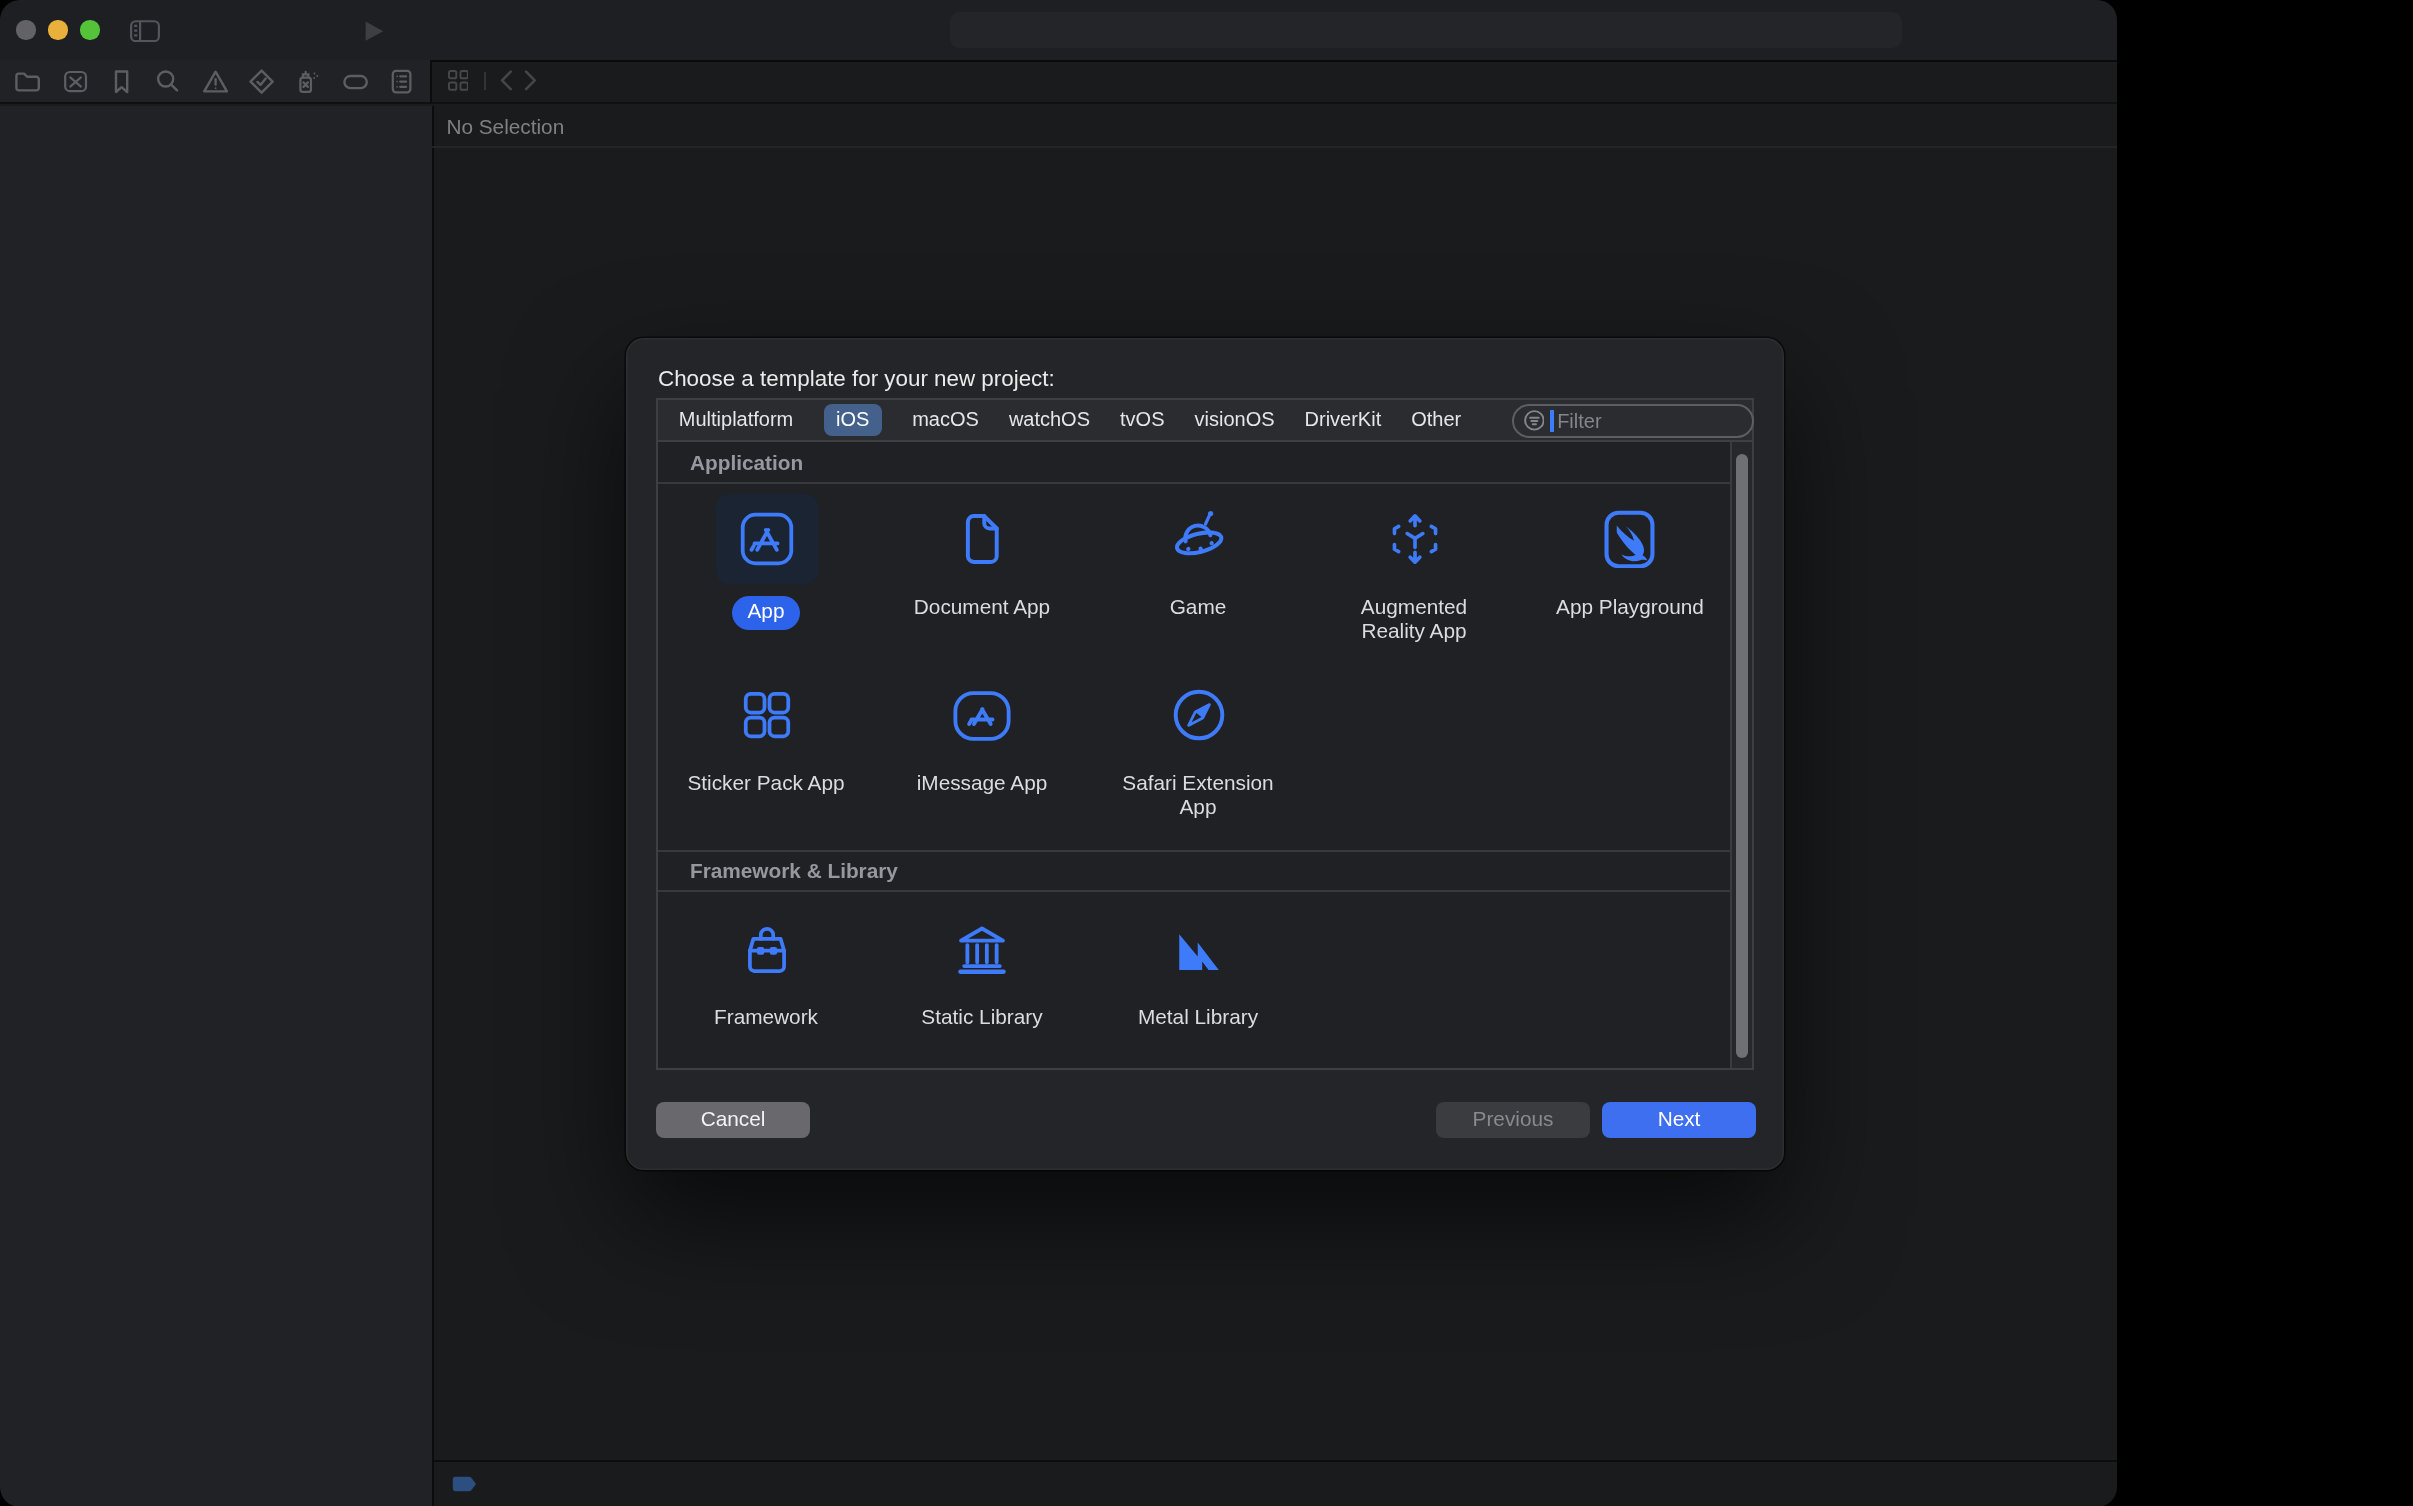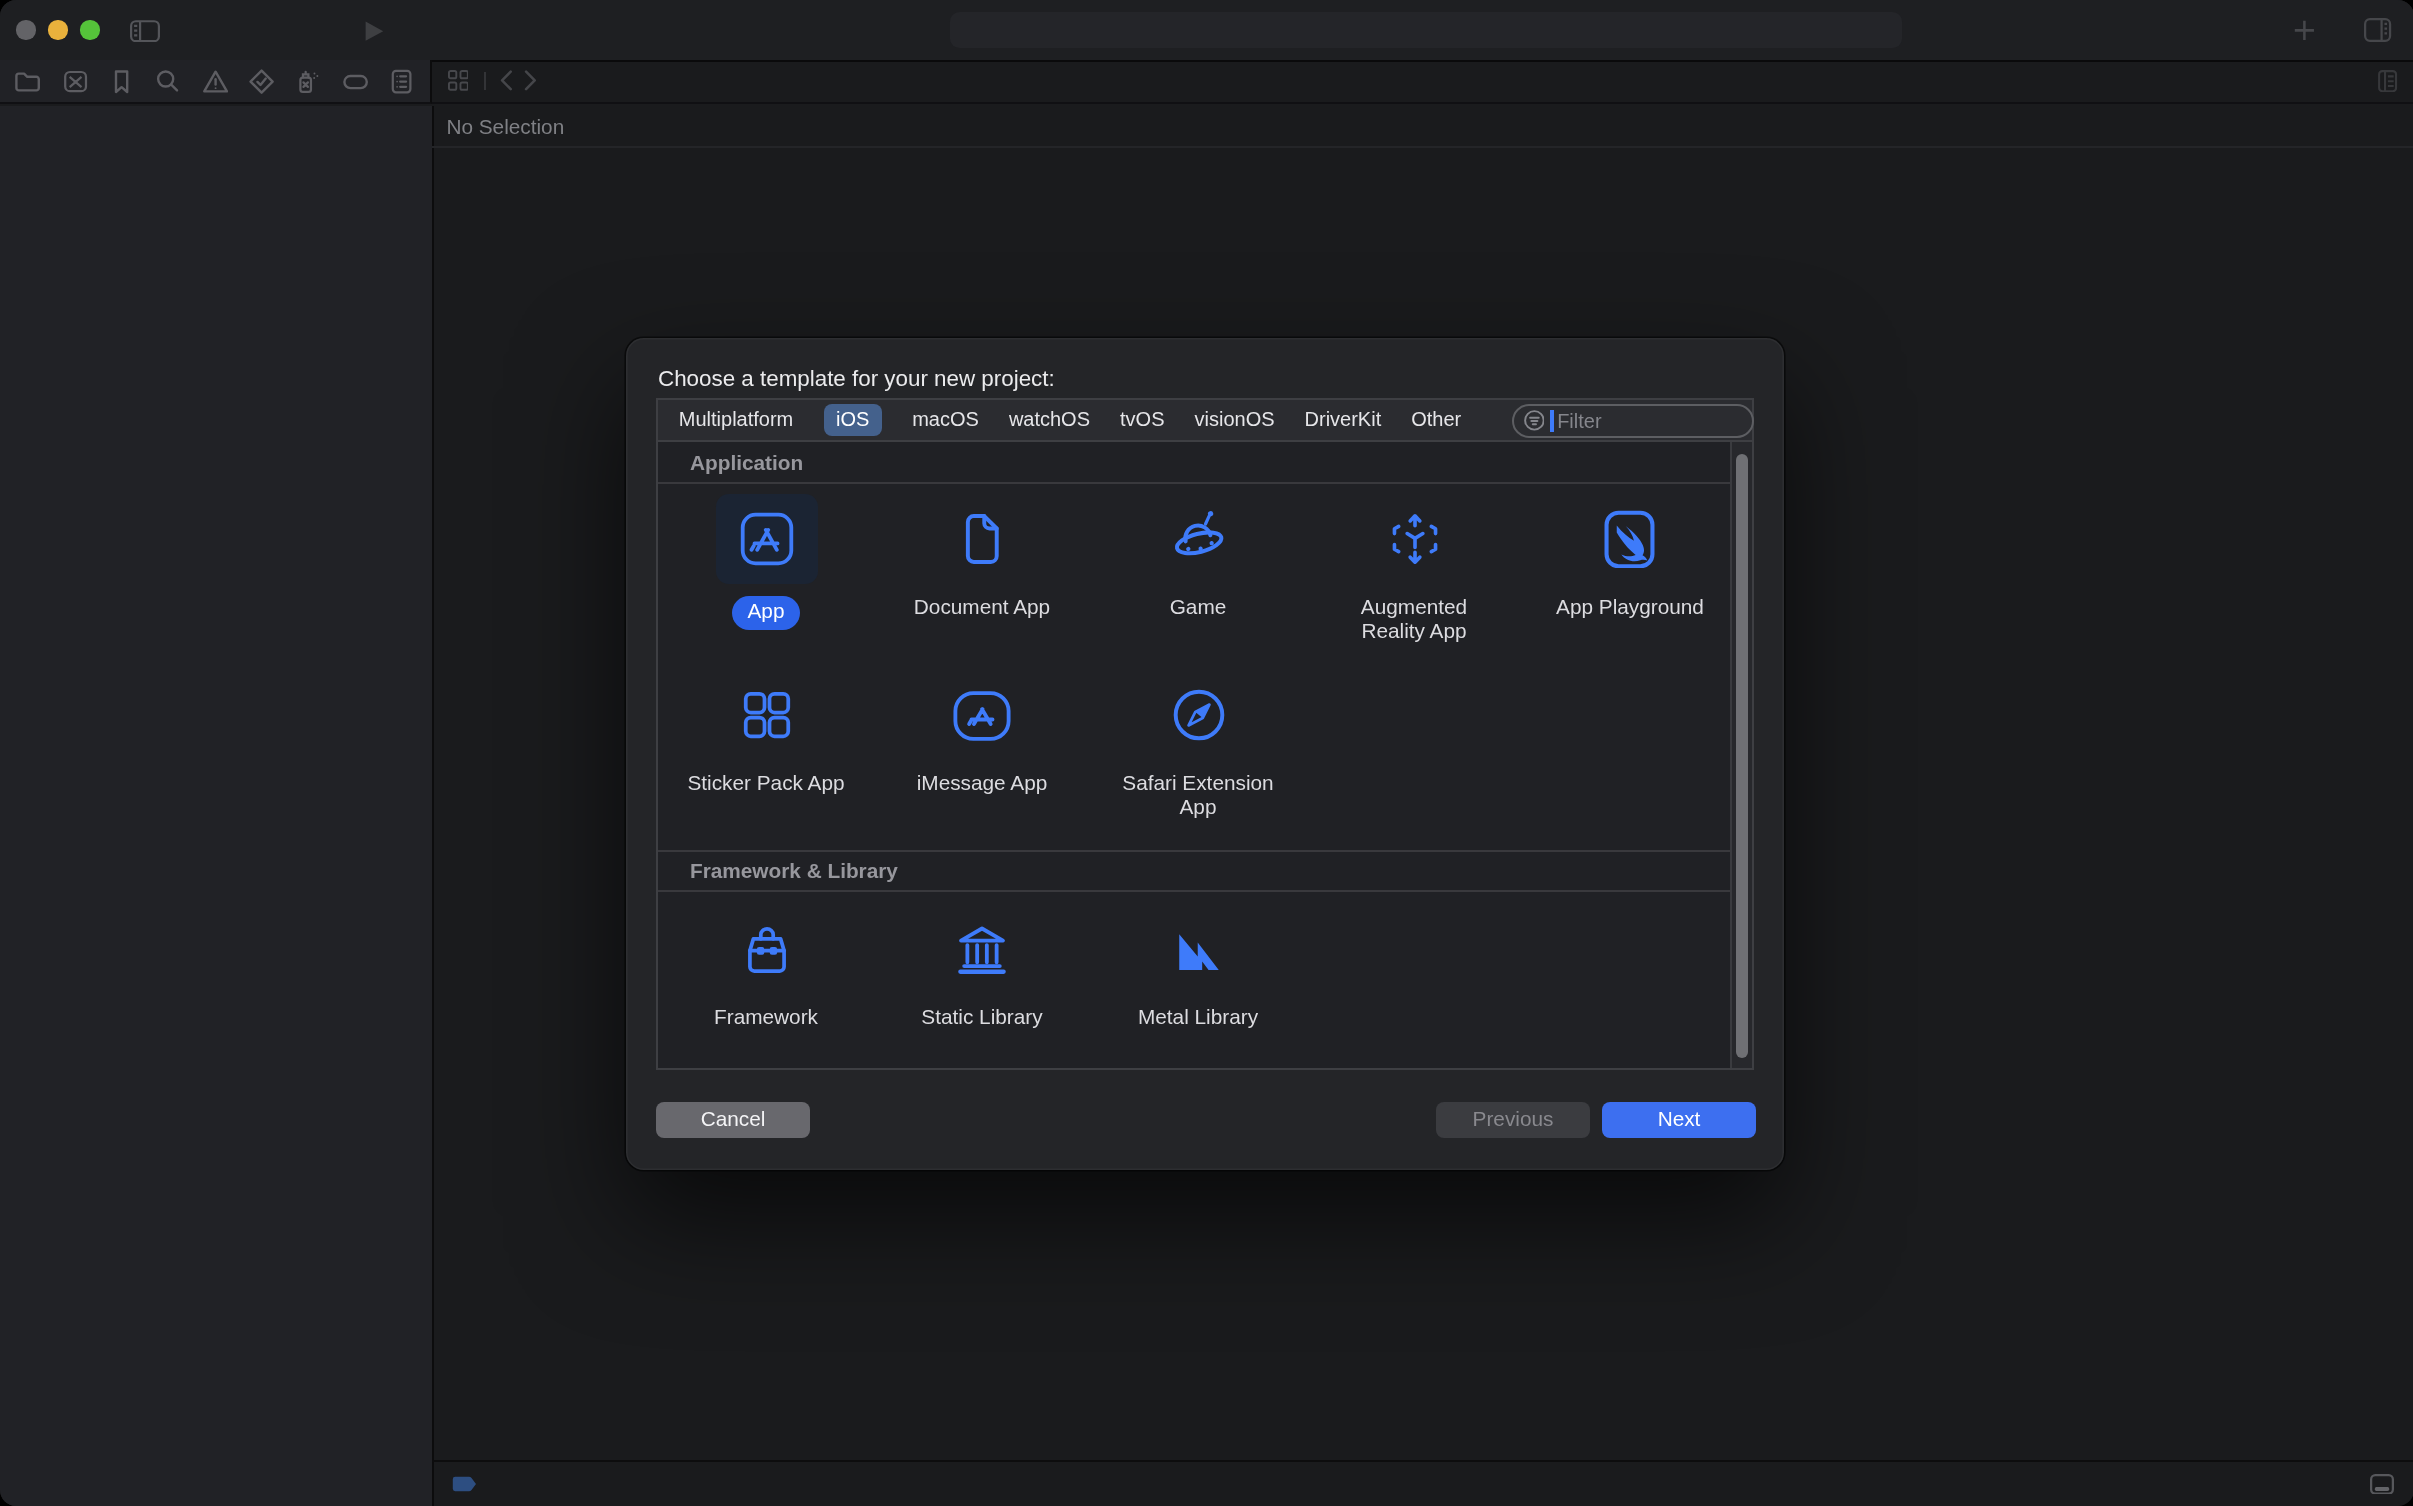--- a/index.html
+++ b/index.html
@@ -1,16 +1,16 @@
 <!DOCTYPE html>
 <html style="font-size:12.8px"><head>
 <meta charset="utf-8">
 <style>
   html,body{margin:0;padding:0;background:#000;}
-  #viewport{width:2413px;height:1507px;overflow:hidden;background:#000;}
+  #viewport{width:2117px;height:1507px;overflow:hidden;background:#000;border-radius:20px;}
   #stage{width:1207px;height:753px;transform:scale(2);transform-origin:0 0;position:relative;
          font-family:"Liberation Sans",sans-serif;background:#1a1b1d;border-radius:8px;overflow:hidden;}
   .abs{position:absolute;}
   
   .toolbar{left:0;top:0;right:0;height:30px;background:#1e1f22;border-bottom:0.8px solid #0a0a0b;}
   .lights{left:8px;top:10.4px;display:flex;gap:6.4px;}
   .light{width:9.6px;height:9.6px;border-radius:50%;}
   .activity{left:475px;top:6.4px;width:476px;height:17.6px;background:#242529;border-radius:4.8px;}
   .navstrip{left:0;top:30px;width:216px;height:22.3px;background:#212226;border-bottom:0.8px solid #101013;
             border-right:0.8px solid #0c0c0d;display:flex;align-items:center;justify-content:space-between;padding:0 7.2px;box-sizing:border-box;}

